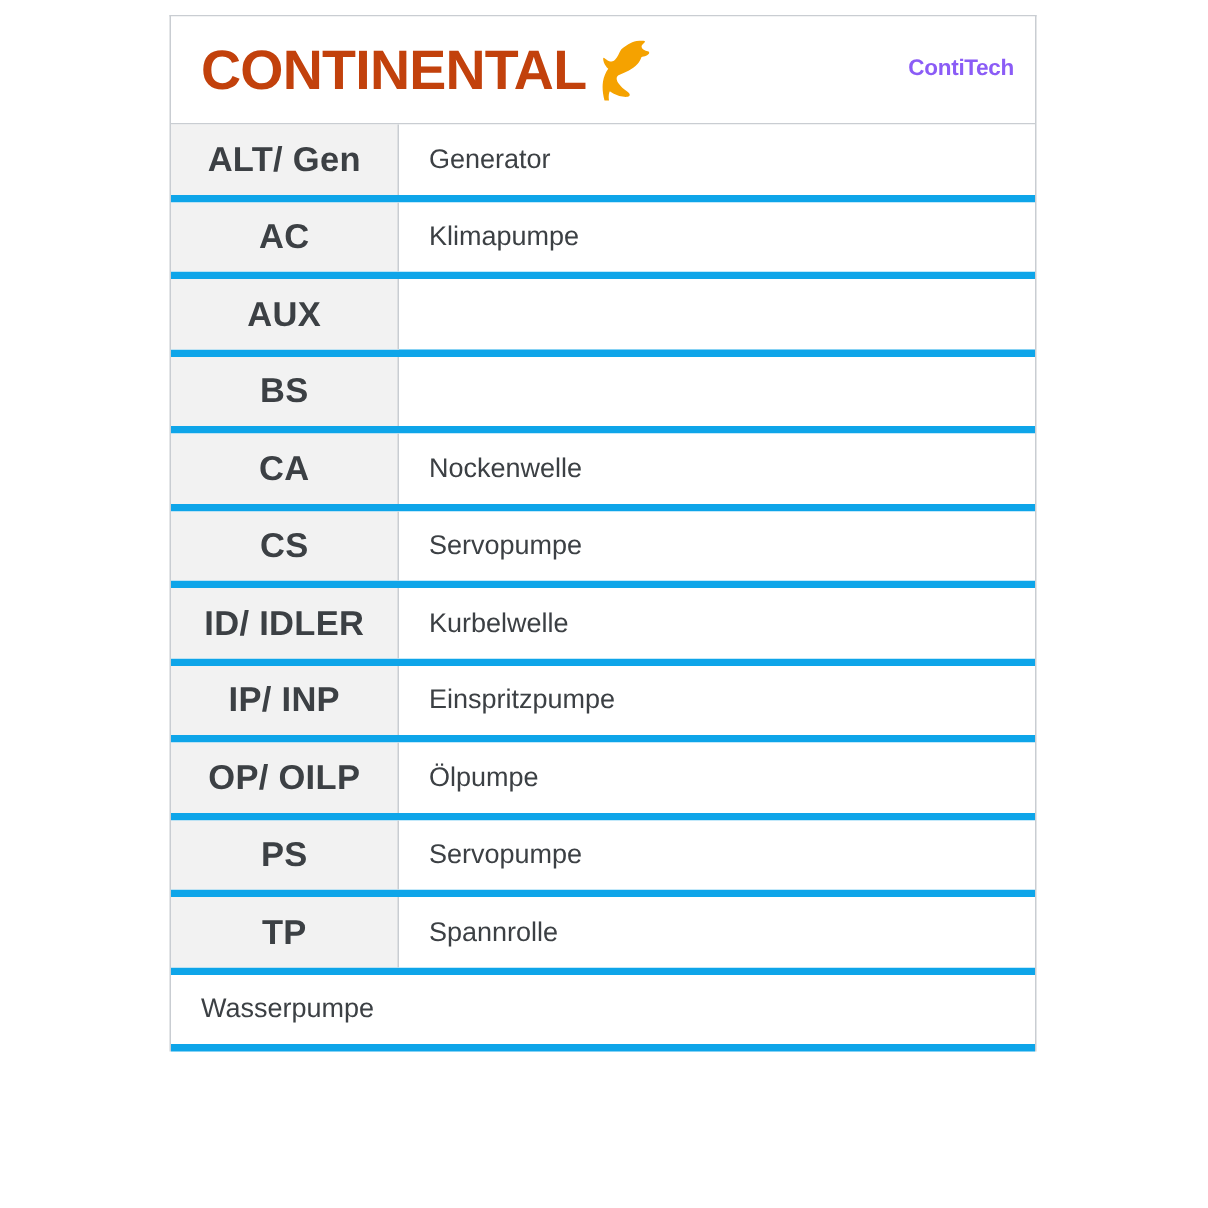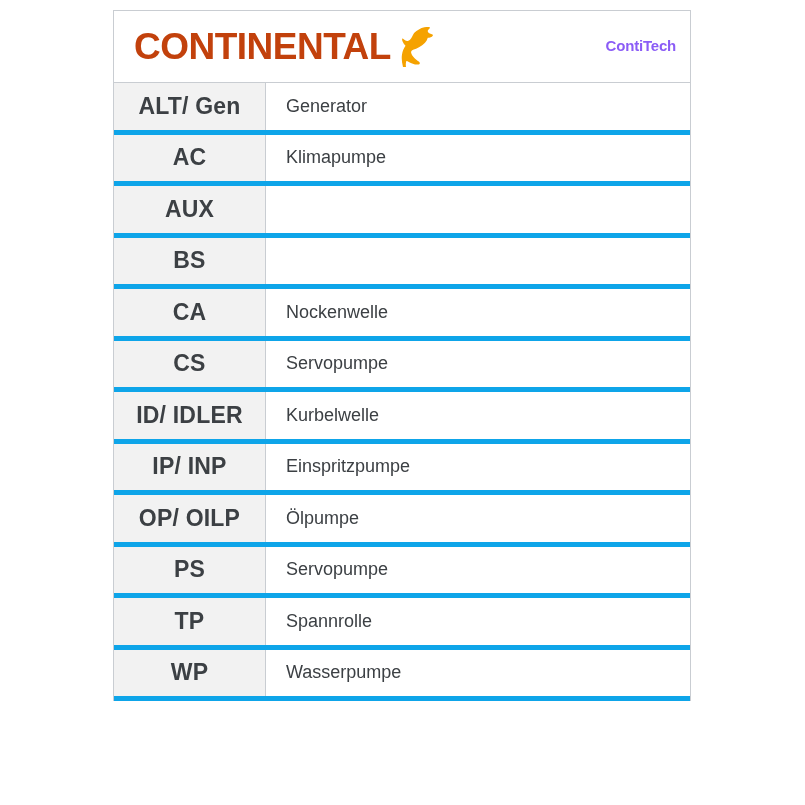--- a/index.html
+++ b/index.html
@@ -155,18 +155,17 @@
     </div>
     <div class="row">
       <div class="cell-code">PS</div>
       <div class="cell-desc">Servopumpe</div>
     </div>
     <div class="row">
       <div class="cell-code">TP</div>
       <div class="cell-desc">Spannrolle</div>
     </div>
     <div class="row">
-      <div class="cell-code">WP</div>
       <div class="cell-desc">Wasserpumpe</div>
     </div>
 
   </div>
 </div>
 
 </body></html>

